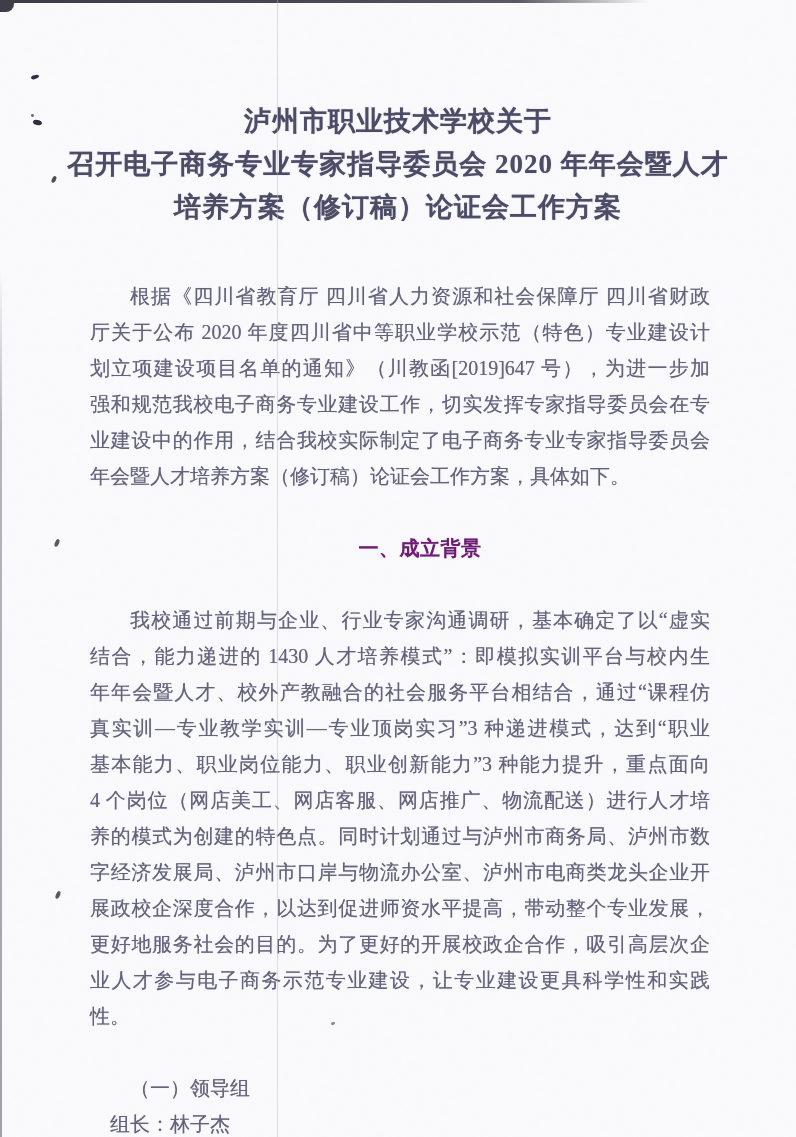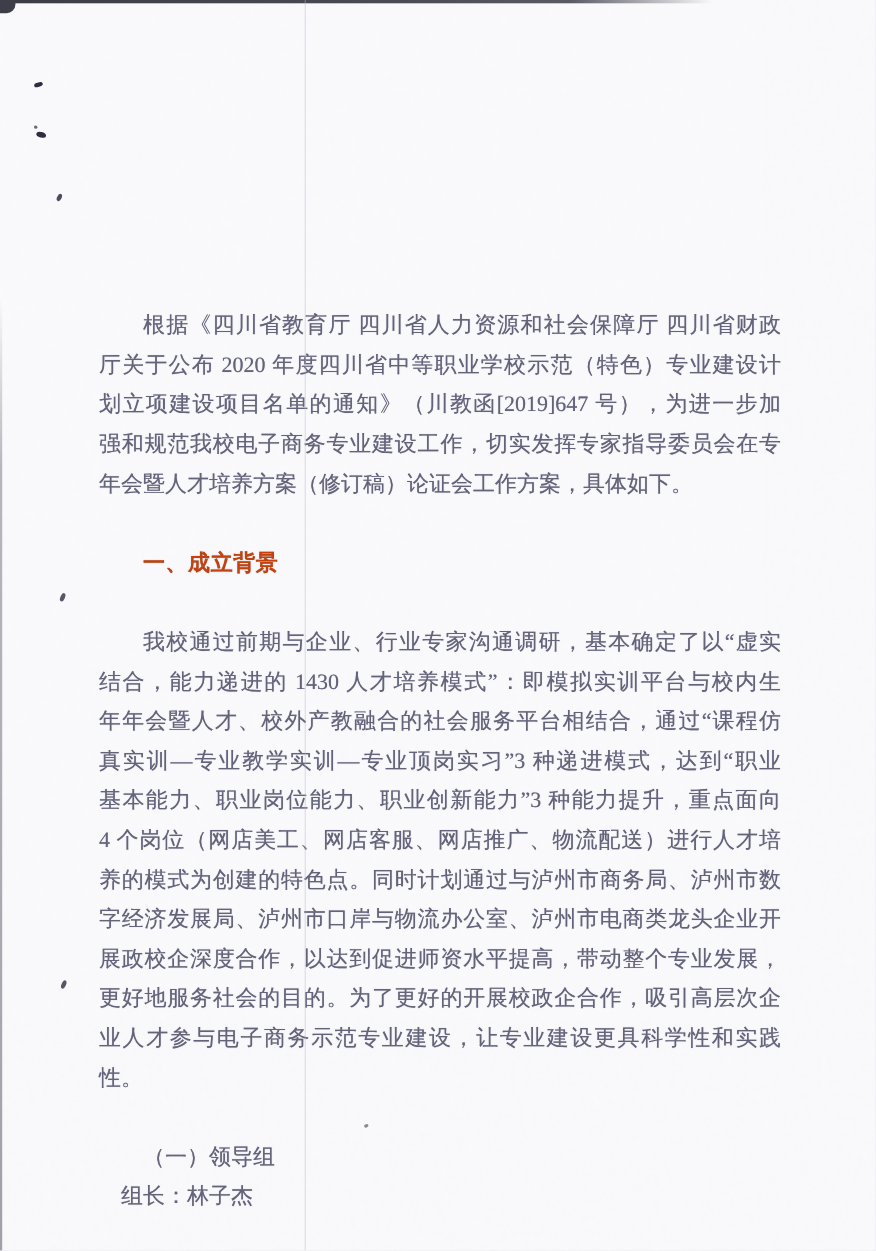--- a/index.html
+++ b/index.html
@@ -46,44 +46,50 @@
   }
   .body-block{
     position:absolute;left:90px;top:242px;width:620px;
     font-size:20px;color:#63637a;
     text-shadow:0 0 .7px rgba(92,92,118,.6);
   }
   .line{height:36px;line-height:36px;white-space:nowrap;}
   .justify{white-space:normal;text-align:justify;text-align-last:justify;}
   .indent{text-indent:2em;margin-top:36px;}
   .indent1{text-indent:1em;}
-  .heading{font-weight:bold;color:#c2410c;letter-spacing:.5px;text-shadow:0 0 1px rgba(80,80,106,.5);}
+  .heading{font-weight:bold;color:#701a75;letter-spacing:.5px;text-shadow:0 0 1px rgba(80,80,106,.5);text-align:center;}
 </style>
 </head>
 <body>
 
 <div class="doc">
 
   <svg class="noise" xmlns="http://www.w3.org/2000/svg">
     <filter id="grain">
       <feTurbulence type="fractalNoise" baseFrequency="0.13" numOctaves="3" seed="7" result="n"></feTurbulence>
       <feColorMatrix in="n" type="matrix" values="0 0 0 0 0.90
                 0 0 0 0 0.90
                 0 0 0 0 0.95
                 0 0 0 0.55 0"></feColorMatrix>
     </filter>
     <rect width="796" height="1137" filter="url(#grain)"></rect>
   </svg>
 
+  <div class="title-block">
+    <div>泸州市职业技术学校关于</div>
+    <div>召开电子商务专业专家指导委员会 2020 年年会暨人才</div>
+    <div>培养方案（修订稿）论证会工作方案</div>
+  </div>
 
   <div class="body-block">
     <div class="line indent justify">根据《四川省教育厅 四川省人力资源和社会保障厅 四川省财政</div>
     <div class="line justify">厅关于公布 2020 年度四川省中等职业学校示范（特色）专业建设计</div>
     <div class="line justify">划立项建设项目名单的通知》（川教函[2019]647 号），为进一步加</div>
     <div class="line justify">强和规范我校电子商务专业建设工作，切实发挥专家指导委员会在专</div>
+    <div class="line justify">业建设中的作用，结合我校实际制定了电子商务专业专家指导委员会</div>
     <div class="line">年会暨人才培养方案（修订稿）论证会工作方案，具体如下。</div>
     <div class="line indent heading">一、成立背景</div>
     <div class="line indent justify">我校通过前期与企业、行业专家沟通调研，基本确定了以“虚实</div>
     <div class="line justify">结合，能力递进的 1430 人才培养模式”：即模拟实训平台与校内生</div>
     <div class="line justify">年年会暨人才、校外产教融合的社会服务平台相结合，通过“课程仿</div>
     <div class="line justify">真实训—专业教学实训—专业顶岗实习”3 种递进模式，达到“职业</div>
     <div class="line justify">基本能力、职业岗位能力、职业创新能力”3 种能力提升，重点面向</div>
     <div class="line justify">4 个岗位（网店美工、网店客服、网店推广、物流配送）进行人才培</div>
     <div class="line justify">养的模式为创建的特色点。同时计划通过与泸州市商务局、泸州市数</div>
     <div class="line justify">字经济发展局、泸州市口岸与物流办公室、泸州市电商类龙头企业开</div>

